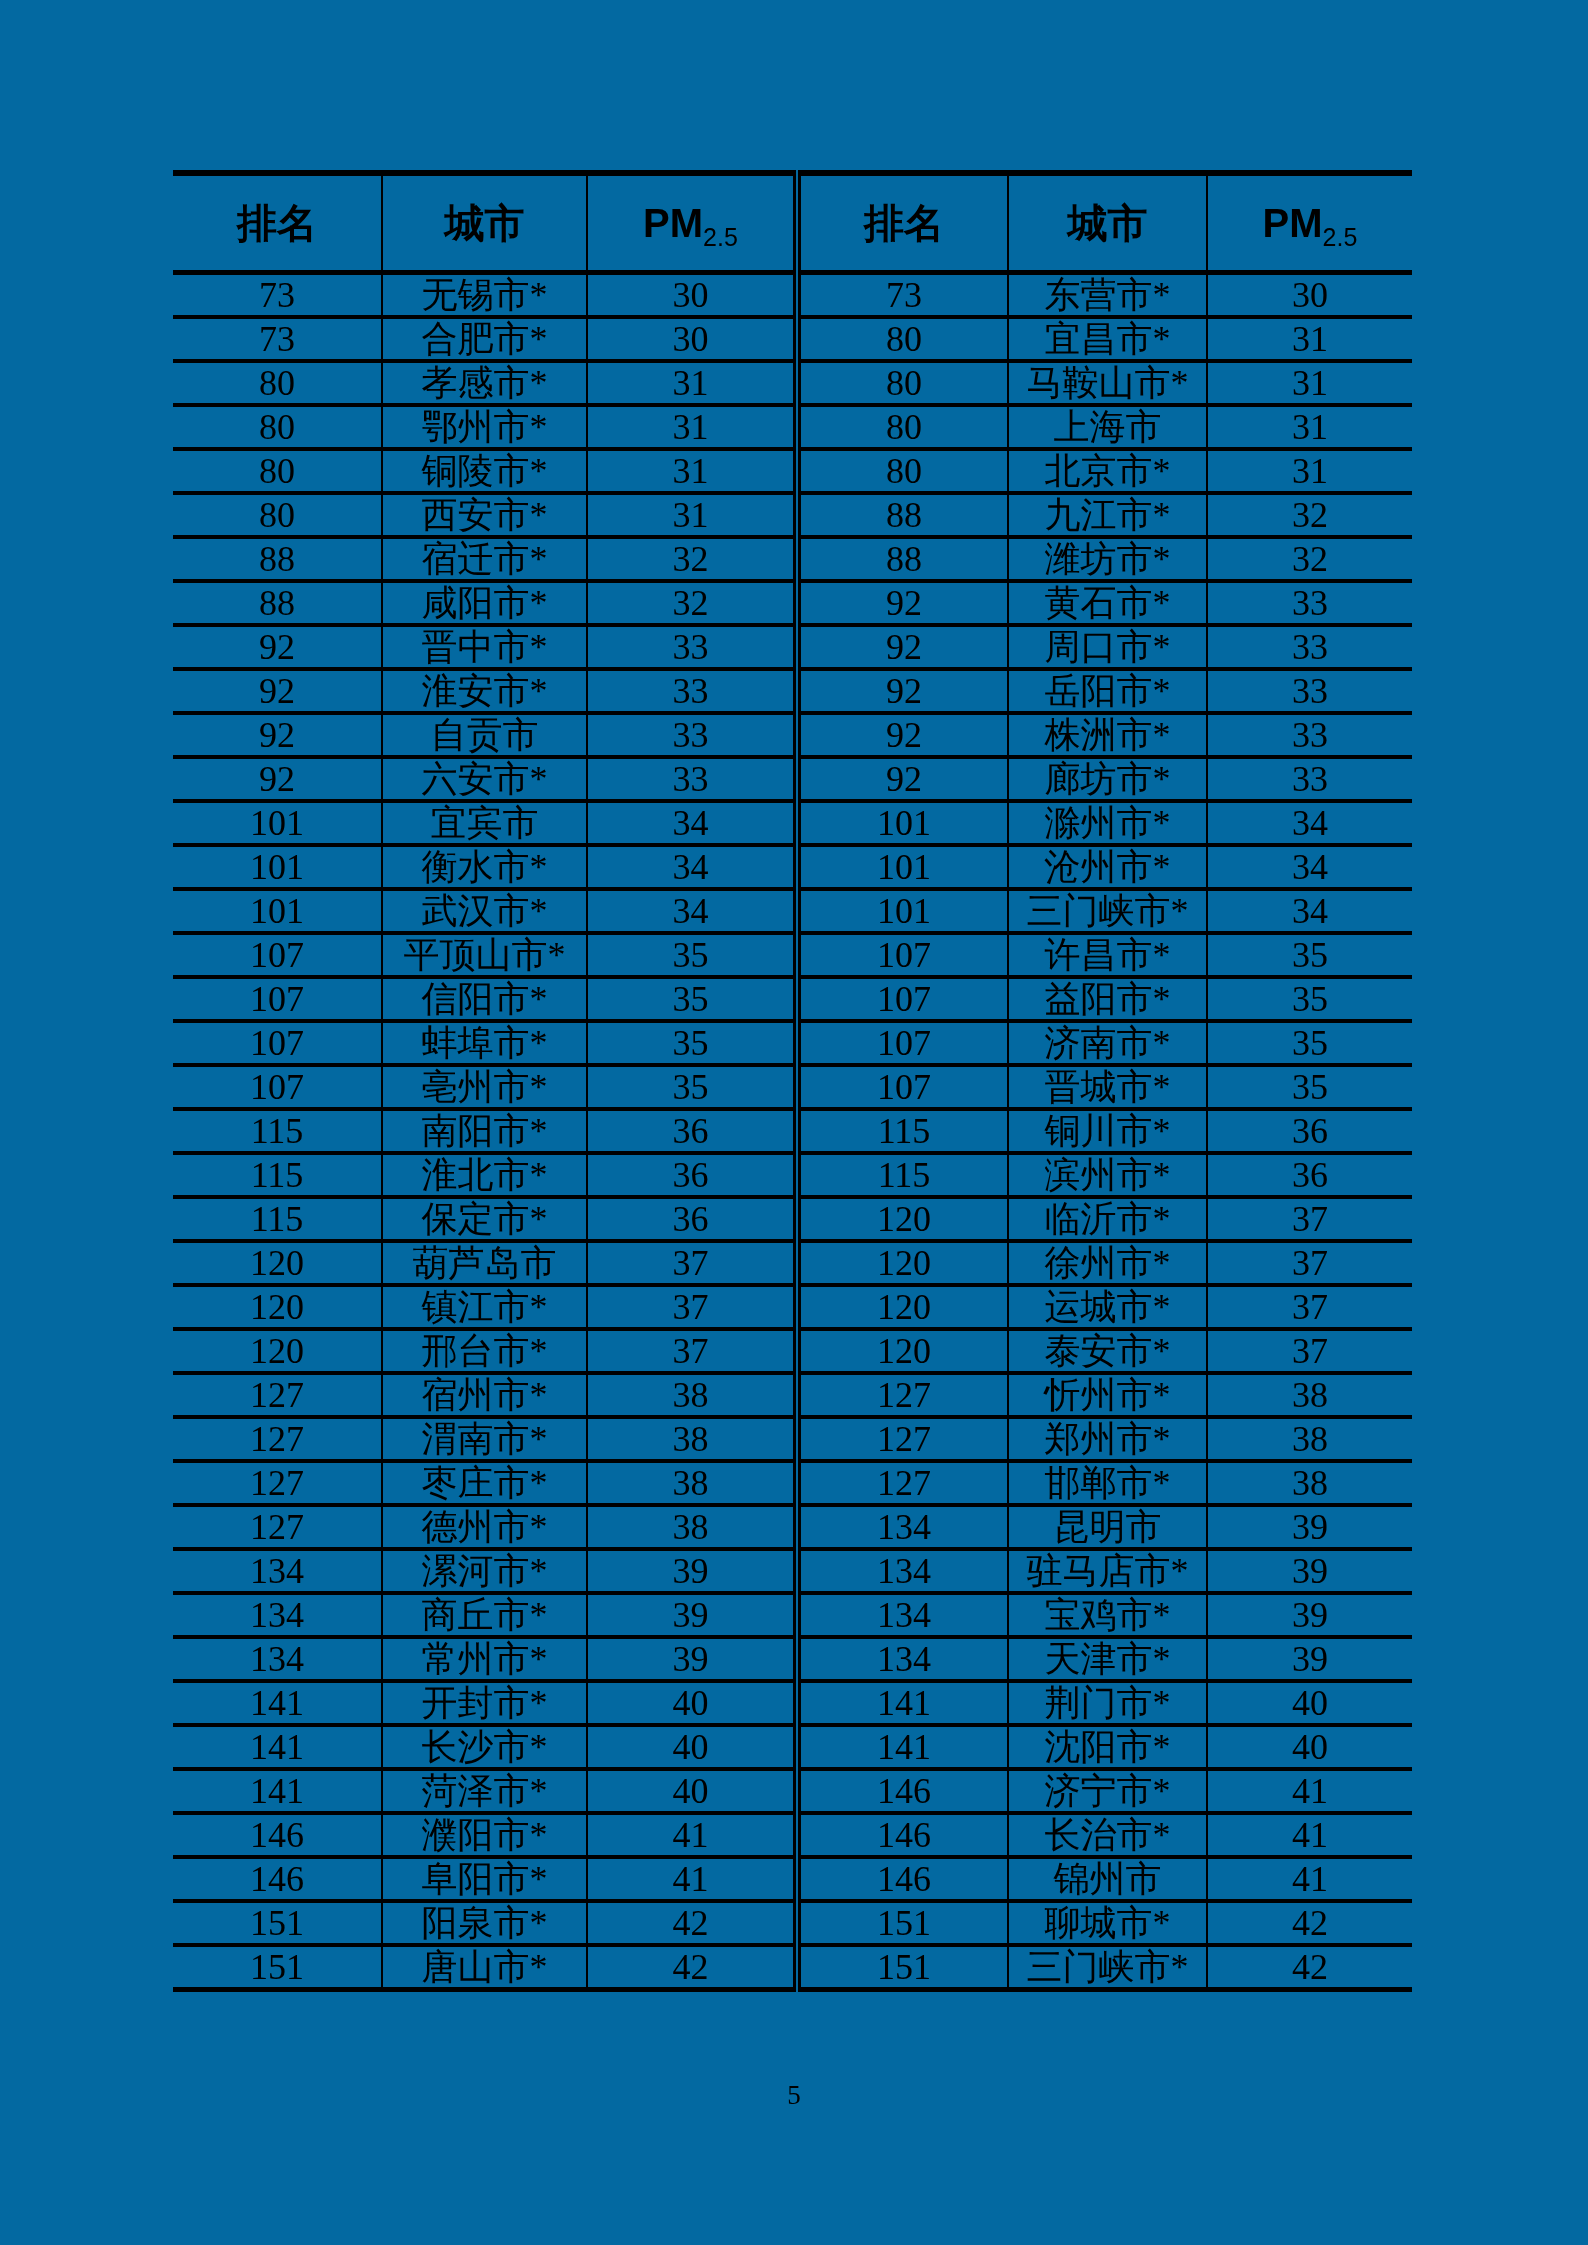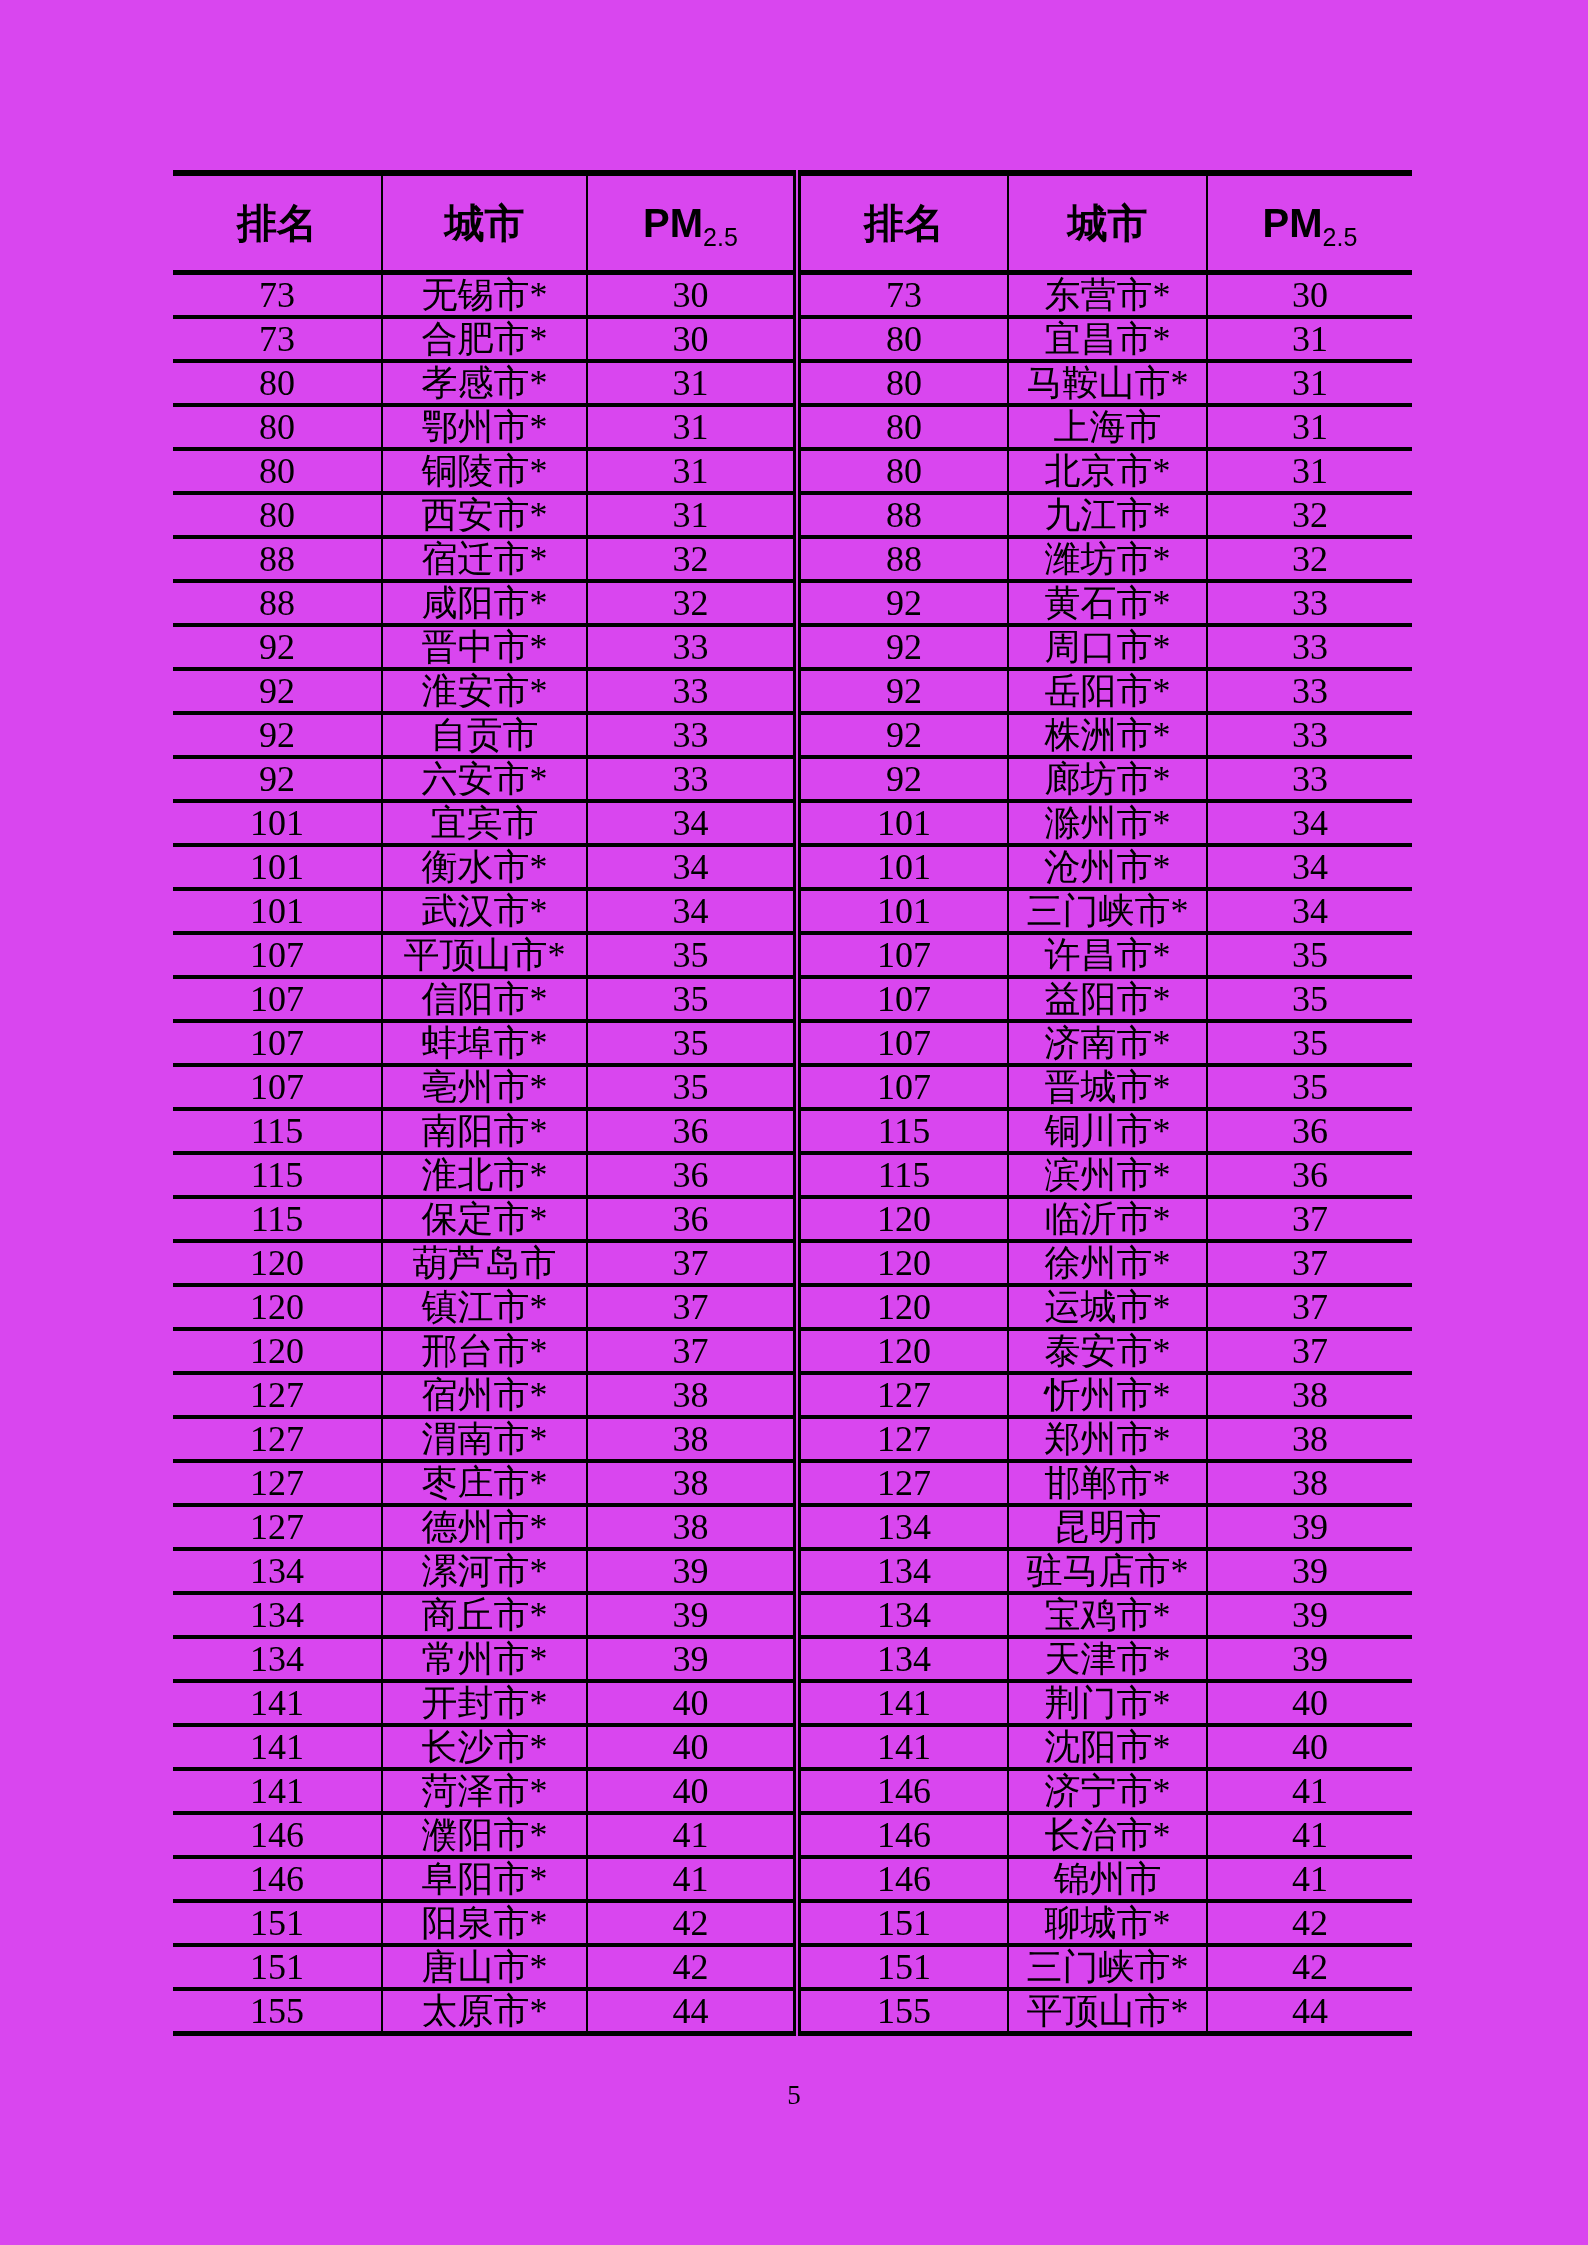--- a/index.html
+++ b/index.html
@@ -4,21 +4,21 @@
 <style>
   html, body {
     margin: 0;
     padding: 0;
     background: #ffffff;
   }
   .page {
     position: relative;
     width: 1588px;
     height: 2245px;
-    background: #d946ef;
+    background: #0369a1;
     color: #000000;
     font-family: "Liberation Serif", "DejaVu Serif", serif;
   }
   table.rank-table {
     position: absolute;
     left: 173px;
     top: 170px;
     width: 1239px;
     border-collapse: collapse;
     table-layout: fixed;
@@ -399,26 +399,18 @@
           <td>42</td>
         </tr>
         <tr>
           <td>151</td>
           <td>唐山市*</td>
           <td class="mid">42</td>
           <td>151</td>
           <td>三门峡市*</td>
           <td>42</td>
         </tr>
-        <tr>
-          <td>155</td>
-          <td>太原市*</td>
-          <td class="mid">44</td>
-          <td>155</td>
-          <td>平顶山市*</td>
-          <td>44</td>
-        </tr>
       </tbody>
   </table>
 
   <div class="page-number">5</div>
 
 </div>
 
 </body></html>

